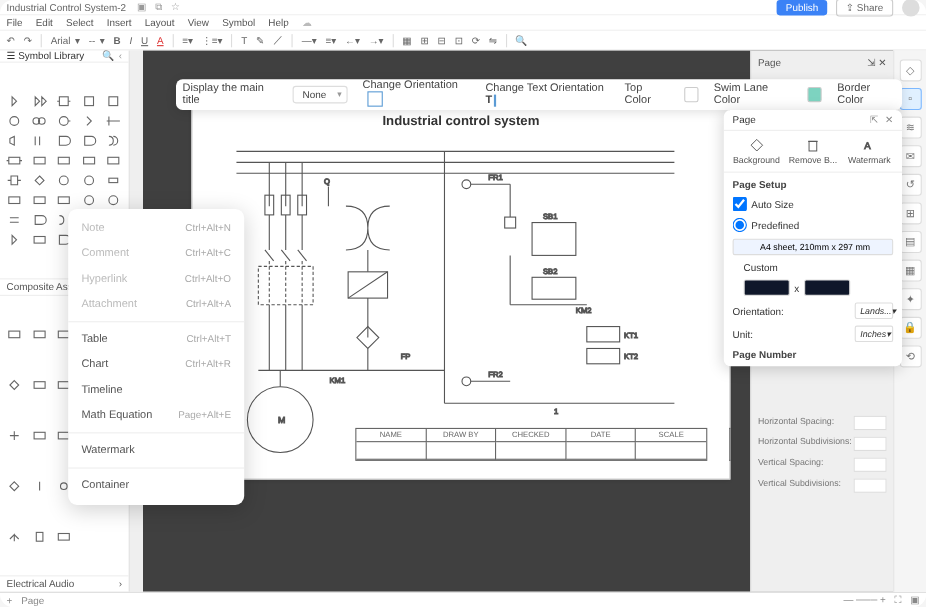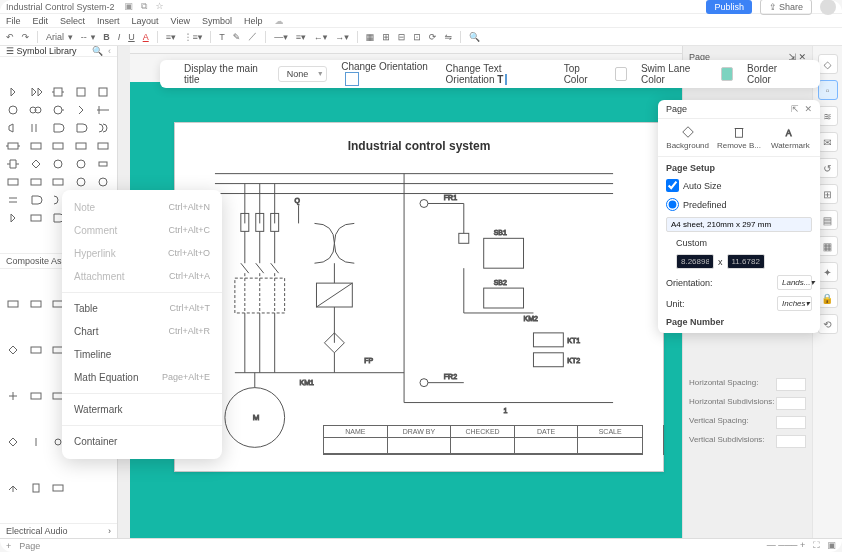--- a/index.html
+++ b/index.html
@@ -32,30 +32,30 @@
 .shape-grid { padding: 4px; display: grid; grid-template-columns: repeat(5, 1fr); gap: 4px; }
 .shape-cell { width: 18px; height: 14px; display: flex; align-items: center; justify-content: center; }
 .shape-cell svg { width: 16px; height: 12px; stroke: #666; fill: none; stroke-width: 1; }
 .lp-section { font-size: 9px; padding: 2px 6px; border-top: 1px solid #eee; border-bottom: 1px solid #eee; color: #555; display: flex; justify-content: space-between; }
 .lp-row { display: grid; grid-template-columns: repeat(5, 1fr); gap: 4px; padding: 4px; }
 
 
 .leftstrip { position: absolute; top: 46px; left: 118px; width: 12px; bottom: 14px; background: #efefef; }
 
 
-.canvas { position: absolute; top: 46px; left: 130px; right: 30px; bottom: 14px; background: #14b8a6; margin-top: 36px; }
+.canvas { position: absolute; top: 46px; left: 130px; right: 30px; bottom: 14px; background: #404040; }
 .page { position: absolute; top: 40px; left: 44px; width: 490px; height: 350px; background: #fff; border: 1px solid #ccc; box-shadow: 0 1px 3px rgba(0,0,0,0.1); }
 .page-title { text-align: center; font-weight: bold; font-size: 12px; margin-top: 16px; }
 .schematic { position: absolute; top: 40px; left: 30px; right: 30px; height: 290px; }
 .schematic svg { width: 100%; height: 100%; stroke: #555; fill: none; stroke-width: 1; }
 .titleblock { position: absolute; bottom: 16px; right: 20px; width: 320px; height: 30px; border: 1px solid #666; display: grid; grid-template-columns: repeat(5, 1fr); grid-template-rows: 12px 1fr; font-size: 7px; }
 .titleblock > div { border-right: 1px solid #666; border-bottom: 1px solid #666; display: flex; align-items: center; justify-content: center; color: #666; }
 
 
-.propbar { position: absolute; top: 60px; left: 160px; width: 660px; height: 28px; background: #fff; border-radius: 6px; box-shadow: 0 2px 10px rgba(0,0,0,0.12); display: flex; align-items: center; padding: 0 24px; gap: 14px; font-size: 10px; color: #444; z-index: 3; }
+.propbar { position: absolute; top: 72px; left: 160px; width: 660px; height: 28px; background: #fff; border-radius: 6px; box-shadow: 0 2px 10px rgba(0,0,0,0.12); display: flex; align-items: center; padding: 0 6px; gap: 14px; font-size: 10px; color: #444; z-index: 3; }
 .propbar .sel { border: 1px solid #ddd; padding: 2px 18px 2px 8px; border-radius: 3px; position: relative; font-size: 9px; }
 .propbar .sel::after { content: "▾"; position: absolute; right: 4px; font-size: 8px; color: #999; }
 .swatch { width: 14px; height: 14px; border: 1px solid #ccc; border-radius: 2px; }
 .swatch.teal { background: #7dd3c0; }
 .orient-ic { display: inline-flex; width: 14px; height: 14px; border: 1px solid #5b9bd5; margin-left: 4px; }
 
 
 .ctxmenu { position: absolute; top: 190px; left: 62px; width: 160px; background: #fff; border-radius: 8px; box-shadow: 0 4px 20px rgba(0,0,0,0.18); padding: 6px 0; z-index: 5; }
 .ctxmenu .row { display: flex; justify-content: space-between; padding: 6px 12px; font-size: 10px; color: #555; }
 .ctxmenu .row.disabled { color: #bbb; justify-content: space-between; }
@@ -65,21 +65,21 @@
 
 .pagepane { position: absolute; top: 100px; right: 22px; width: 162px; background: #fff; border-radius: 6px; box-shadow: 0 2px 14px rgba(0,0,0,0.18); z-index: 4; font-size: 9px; }
 .pagepane .hd { display: flex; justify-content: space-between; align-items: center; padding: 4px 8px; border-bottom: 1px solid #eee; font-weight: 500; }
 .pagepane .hd .x { display: flex; gap: 6px; color: #888; }
 .pagepane .tabs { display: flex; justify-content: space-around; padding: 6px 4px; border-bottom: 1px solid #eee; }
 .pagepane .tab { display: flex; flex-direction: column; align-items: center; gap: 2px; font-size: 8px; color: #555; width: 46px; }
 .pagepane .tab svg { width: 14px; height: 14px; stroke: #555; fill: none; }
 .pagepane .body { padding: 6px 8px; display: flex; flex-direction: column; gap: 6px; }
 .pagepane .sec { font-weight: 600; color: #444; }
 .pagepane .rad { display: flex; gap: 4px; align-items: center; }
-.pagepane input[type=text] { border: 1px solid #ddd; padding: 2px 4px; font-size: 8px; border-radius: 2px; }
+.pagepane input[type=text] { border: 1px solid #ddd; padding: 2px 20px; font-size: 8px; border-radius: 2px; text-align: right; }
 .pagepane .dim { display: flex; gap: 4px; align-items: center; }
 .pagepane .dim input { width: 38px; background: #0f172a; color: #bbb; }
 .pagepane .sel { border: 1px solid #ddd; padding: 2px 4px; border-radius: 2px; display: flex; justify-content: space-between; width: 35px; font-size: 8px; font-style: italic; }
 
 
 .rightdock { position: absolute; top: 46px; right: 30px; width: 130px; bottom: 14px; background: #efefef; border-left: 1px solid #ddd; font-size: 8px; color: #777; padding: 6px; z-index: 1; }
 .rightdock .hdr { display: flex; justify-content: space-between; font-size: 9px; color: #555; }
 .rightdock .kv { display: flex; justify-content: space-between; margin-top: 6px; }
 .rightdock input { width: 30px; border: 1px solid #ddd; font-size: 8px; padding: 1px; }
 

